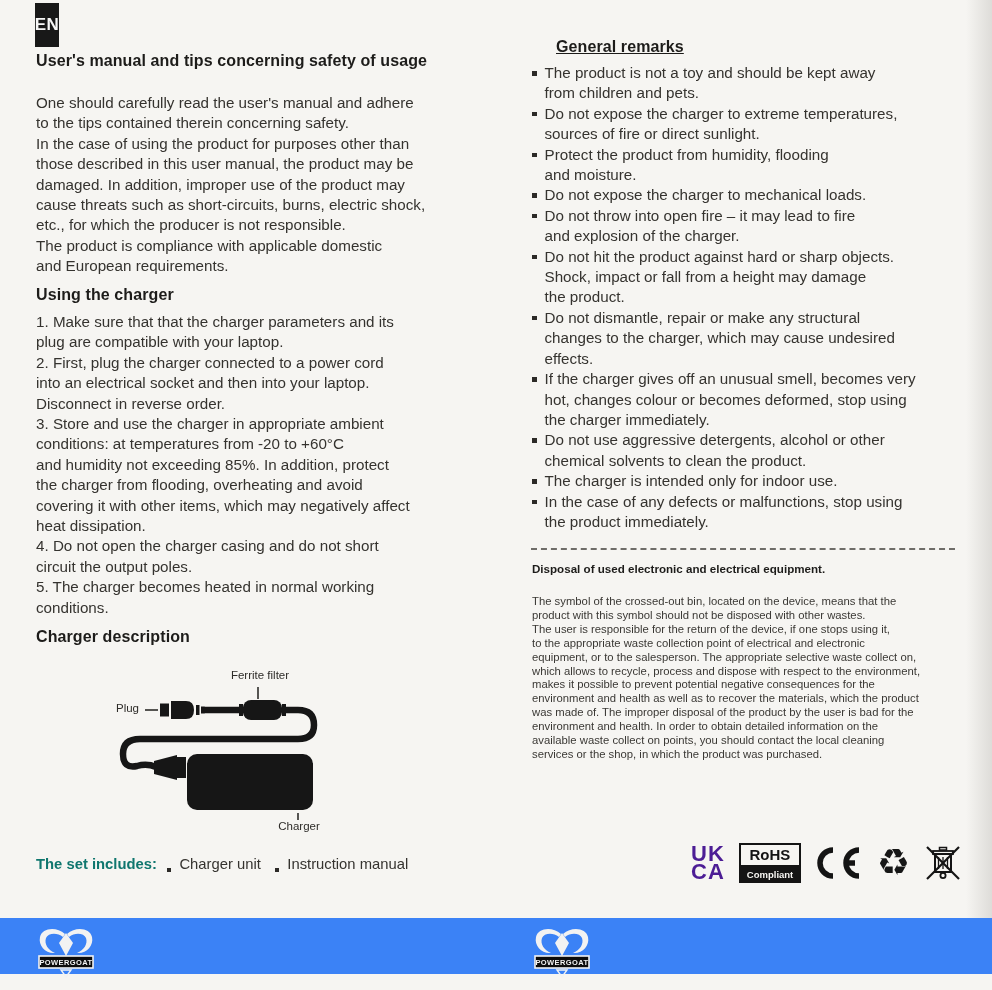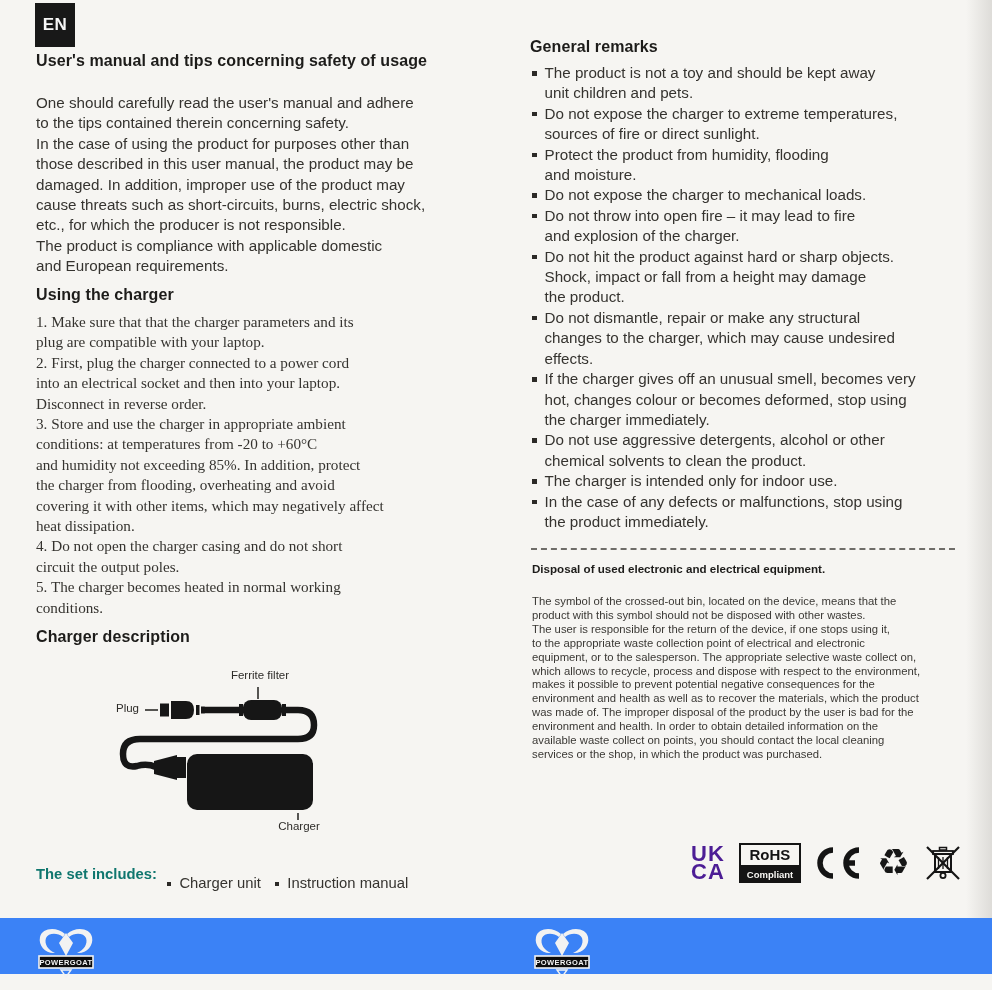--- a/index.html
+++ b/index.html
@@ -8,21 +8,21 @@
   .page {
     position:relative; width:992px; height:990px; margin:0 auto;
     background:#f6f5f2; overflow:hidden; color:#33312e;
   }
   .edge-shadow {
     position:absolute; top:0; right:0; bottom:72px; width:26px;
     background:linear-gradient(to right, rgba(110,106,100,0), rgba(110,106,100,0.18));
     pointer-events:none;
   }
   .en-badge {
-    position:absolute; left:35px; top:3px; width:40px; height:44px;
+    position:absolute; left:35px; top:3px; width:24px; height:44px;
     background:#181818; color:#f7f7f7; font-weight:bold; font-size:17px;
     display:flex; align-items:center; justify-content:center; letter-spacing:0.5px;
   }
   .abs { position:absolute; }
   h2.sec { font-size:16px; font-weight:bold; color:#1d1c1a; letter-spacing:0.1px; }
   .body-text { font-size:15.2px; line-height:20.4px; white-space:pre-line; color:#35332f; }
   .steps .step { font-size:15.2px; line-height:20.4px; white-space:pre-line; color:#35332f; }
   .bullets { list-style:none; }
   .bullets li { display:flex; align-items:flex-start; }
   .bullets .sq, .inc-item .sq {
@@ -35,21 +35,21 @@
   
   .diagram { width:444px; height:184px; }
   .diagram svg { position:absolute; left:0; top:0; }
   .dlabel { position:absolute; font-size:11.5px; color:#2e2c29; white-space:nowrap; }
   .lbl-ferrite { left:186px; top:11px; width:76px; text-align:center; }
   .lbl-plug { left:80px; top:44px; }
   .lbl-charger { left:222px; top:162px; width:82px; text-align:center; }
   
   .set-includes { display:flex; align-items:center; font-size:14.8px; color:#35332f; }
   .set-includes .lbl { font-weight:bold; color:#0f766e; margin-right:10px; }
-  .inc-item { display:flex; align-items:center; margin-right:14px;margin-top:19px; }
+  .inc-item { display:flex; align-items:flex-end; margin-right:14px; }
   .inc-item .sq { margin:2px 8px 0 0; }
   
   .marks { left:530px; top:842px; width:432px; display:flex; justify-content:flex-end; align-items:center; gap:14px; }
   .ukca { font-weight:bold; font-size:22px; line-height:18.5px; color:#4c1d95; letter-spacing:1px; text-align:center; }
   .rohs { width:62px; text-align:center; }
   .rohs .rt { border:2.5px solid #141414; font-weight:bold; font-size:15px; color:#141414; line-height:20px; background:#f6f5f2; }
   .rohs .rb { background:#141414; color:#f6f5f2; font-size:9.5px; font-weight:bold; line-height:13px; padding:1px 8px 2px; }
   .recycle { font-size:37px; line-height:38px; color:#161616; font-family:"DejaVu Sans",sans-serif; }
   
   .footer-bar { position:absolute; left:0; top:918px; width:992px; height:56px; background:#3b82f6;text-align:right; }
@@ -73,21 +73,21 @@
 In the case of using the product for purposes other than
 those described in this user manual, the product may be
 damaged. In addition, improper use of the product may
 cause threats such as short-circuits, burns, electric shock,
 etc., for which the producer is not responsible.
 The product is compliance with applicable domestic
 and European requirements.</div>
 
   <h2 class="sec abs" style="left:36px; top:286px;">Using the charger</h2>
 
-  <div class="steps abs" style="left:36px; top:312px; width:460px;font-family:Liberation Serif, serif;">
+  <div class="steps abs" style="left:36px; top:312px; width:460px;">
 
       <div class="step">1. Make sure that that the charger parameters and its
 plug are compatible with your laptop.</div>
 
       <div class="step">2. First, plug the charger connected to a power cord
 into an electrical socket and then into your laptop.
 Disconnect in reverse order.</div>
 
       <div class="step">3. Store and use the charger in appropriate ambient
 conditions: at temperatures from -20 to +60°C
@@ -149,28 +149,28 @@
           <span>Charger unit</span>
         </span>
 
         <span class="inc-item">
           <span class="sq"></span>
           <span>Instruction manual</span>
         </span>
       </span>
   </div>
 
-  <h2 class="sec abs" style="left:530px; top:38px;">General remarks</h2>
+  <h2 class="sec abs" style="left:556px; top:38px;text-decoration:underline;">General remarks</h2>
 
   <ul class="bullets abs" style="left:530px; top:63px; width:438px;">
 
       <li>
         <span class="sq"></span>
         <span class="btxt">The product is not a toy and should be kept away
-unit children and pets.</span>
+from children and pets.</span>
       </li>
 
       <li>
         <span class="sq"></span>
         <span class="btxt">Do not expose the charger to extreme temperatures,
 sources of fire or direct sunlight.</span>
       </li>
 
       <li>
         <span class="sq"></span>

